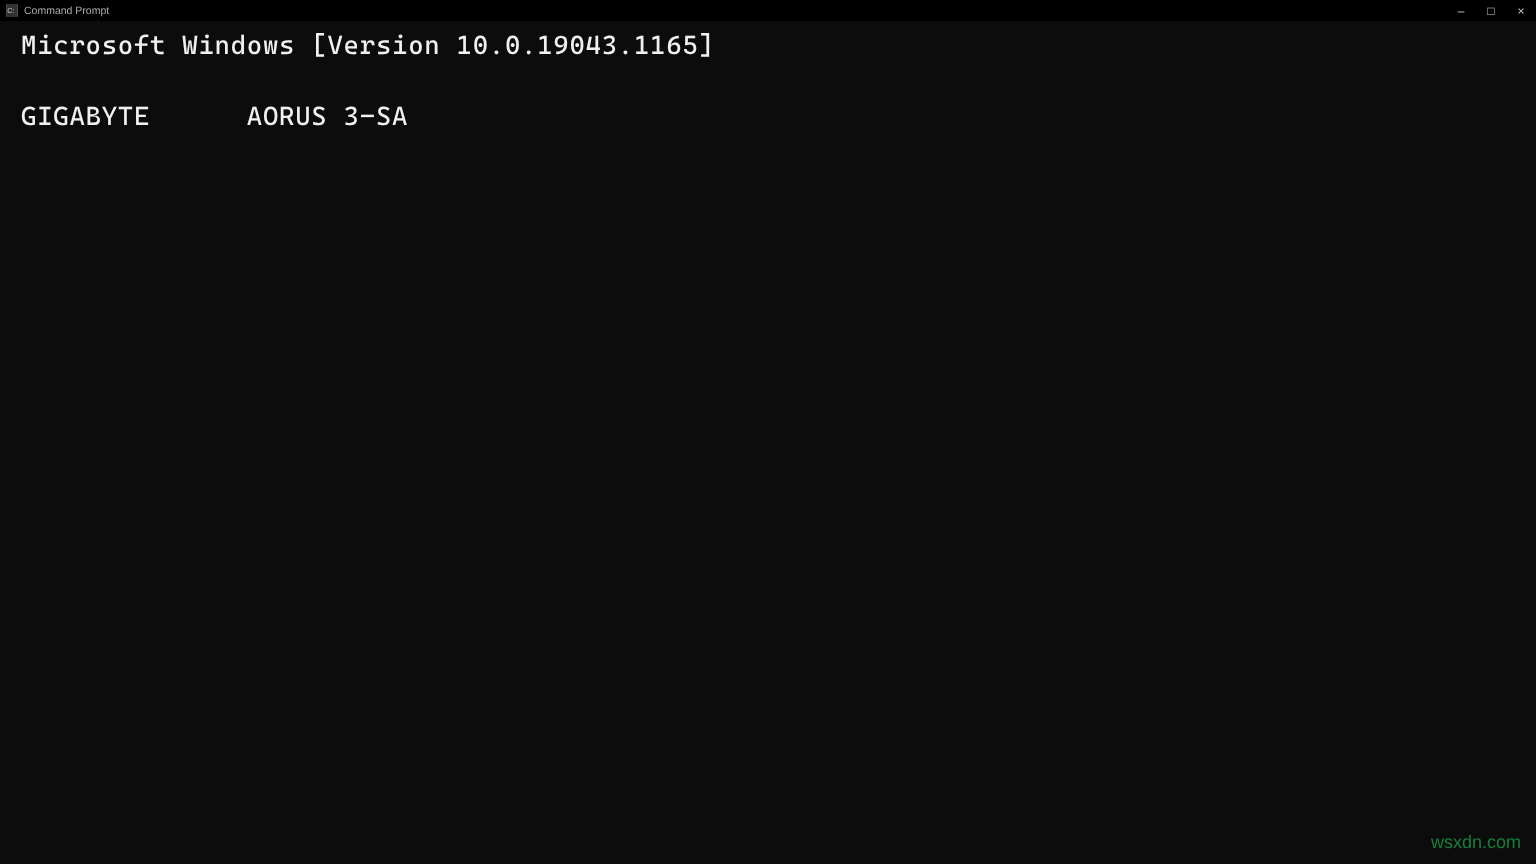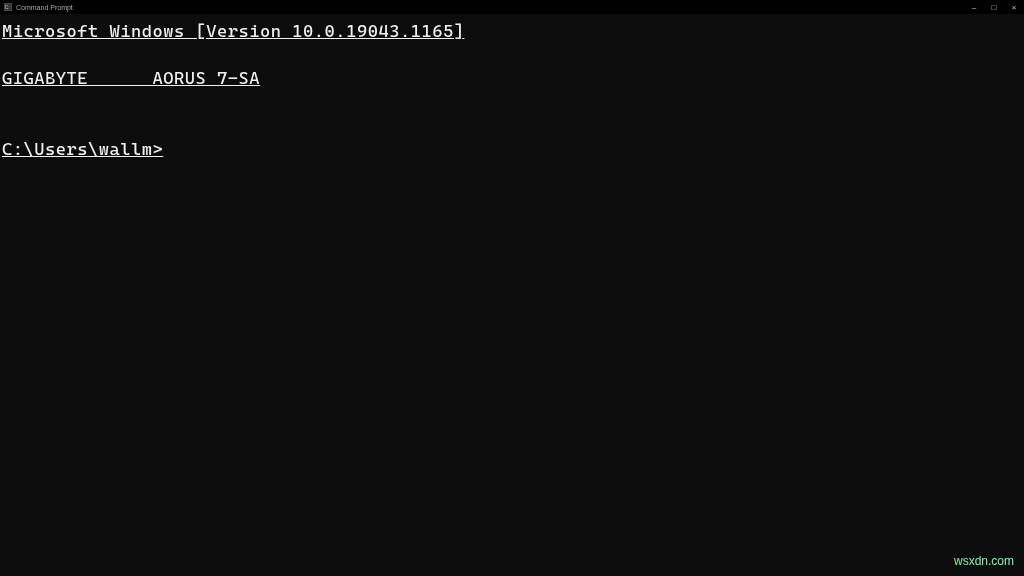--- a/index.html
+++ b/index.html
@@ -50,38 +50,37 @@
       width: 12px;
       height: 10px;
       display: flex;
       align-items: center;
       justify-content: center;
       cursor: pointer;
       color: #ccc;
       font-size: 8px;
     }
     .terminal {
-      padding: 6px 2px;
+      padding: 6px 14px;
       font-size: 17.5px;
       line-height: 1.35;
       letter-spacing: 0.5px;
       font-family: Consolas, 'Cascadia Mono', 'Courier New', monospace;
       color: #f0f0f0;
-      text-decoration: underline;
     }
     .terminal-line {
       white-space: pre;
       min-height: 1.35em;
     }
     .watermark {
       position: absolute;
       bottom: 8px;
       right: 10px;
       font-size: 12px;
-      color: #86efac;
+      color: #15803d;
       font-family: Arial, sans-serif;
     }
   </style>
 </head>
 <body>
 
 <div class="titlebar">
   <div class="titlebar-left">
     <span class="titlebar-icon">
       <svg viewBox="0 0 10 10" width="8" height="8">
@@ -94,19 +93,18 @@
   <div class="window-controls">
     <div class="window-control">–</div>
     <div class="window-control">□</div>
     <div class="window-control">×</div>
   </div>
 </div>
 
 <div class="terminal">
   <div class="terminal-line">Microsoft Windows [Version 10.0.19043.1165]</div>
   <div class="terminal-line"></div>
-  <div class="terminal-line">GIGABYTE      AORUS 7-SA</div>
+  <div class="terminal-line">GIGABYTE      AORUS 3-SA</div>
   <div class="terminal-line"></div>
   <div class="terminal-line"></div>
-  <div class="terminal-line">C:\Users\wallm&gt;</div>
 </div>
 
 <div class="watermark">wsxdn.com</div>
 
 </body></html>

